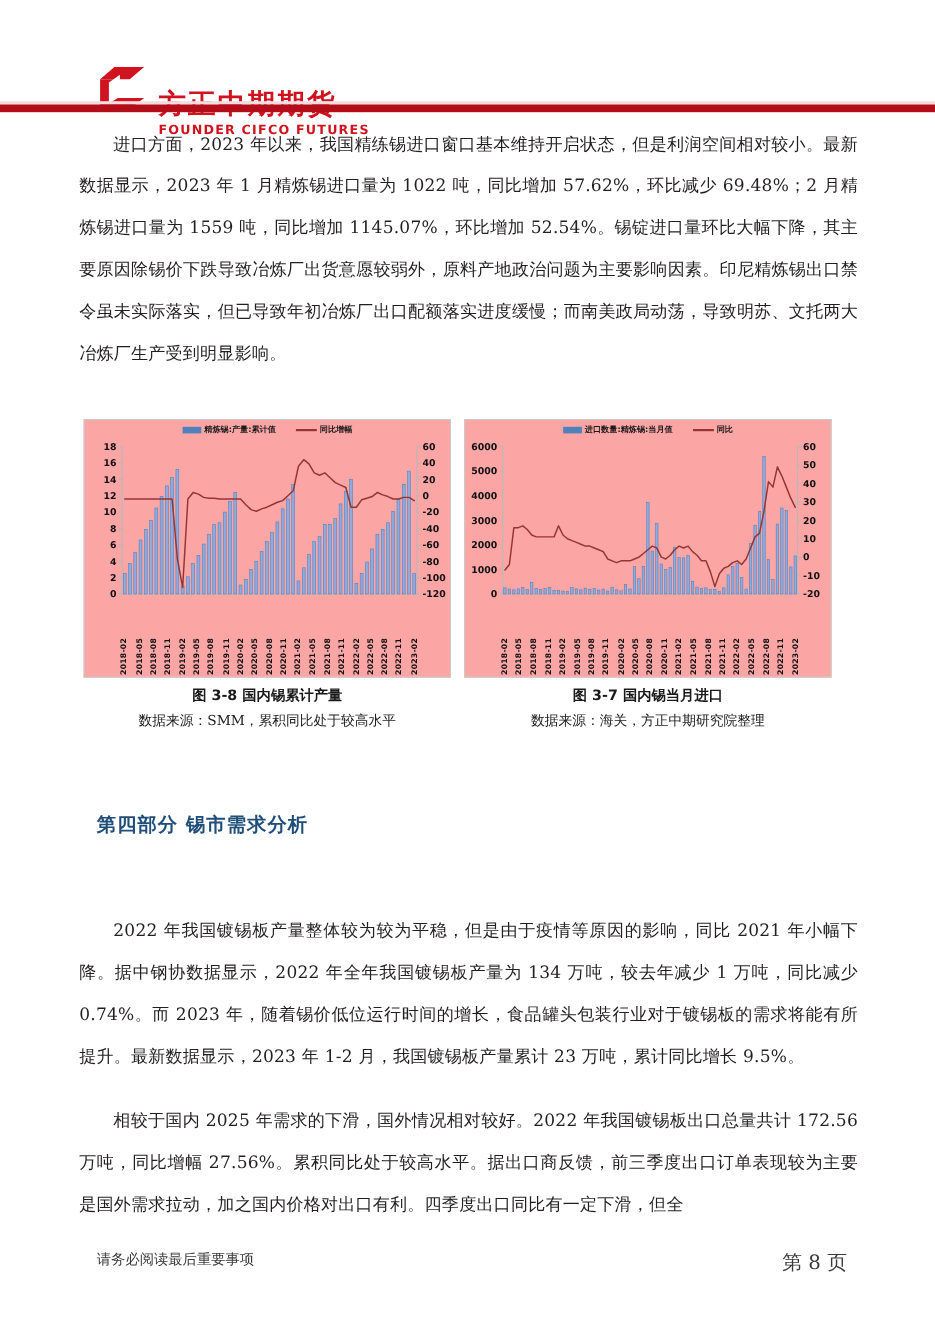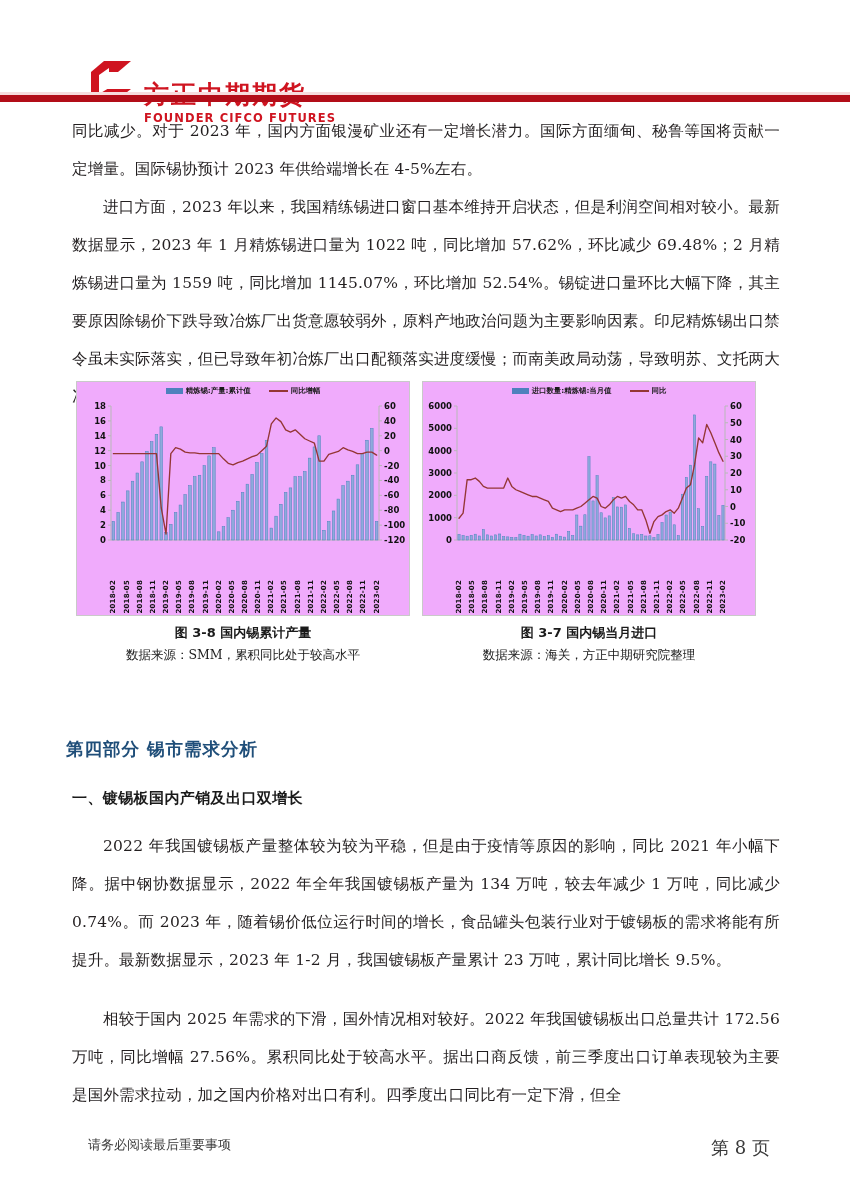--- a/index.html
+++ b/index.html
@@ -38,21 +38,21 @@
     line-height:38px;
     text-align:justify;
     text-justify:inter-ideograph;
     letter-spacing:0.2px;
   }
   p.indent{text-indent:2em;}
 
   
   .charts{position:absolute;left:76px;top:381px;width:700px;height:235px;display:flex;gap:12px;}
   .chart-box{
-    width:334px;height:235px;border:1px solid #c9c9c9;background:#f0abfc;
+    width:334px;height:235px;border:1px solid #c9c9c9;background:#fca5a5;
     position:relative;box-sizing:border-box;
   }
   .chart-legend{
     position:absolute;left:0;top:4px;width:100%;
     display:flex;justify-content:center;align-items:center;gap:18px;
     font-family:"DejaVu Sans","Liberation Sans",sans-serif;
     font-size:7.4px;font-weight:bold;color:#1a1a1a;
   }
   .lg{display:flex;align-items:center;gap:3px;}
   .swatch-bar{width:17px;height:6px;background:#4f81bd;display:inline-block;}
@@ -83,21 +83,21 @@
   .cap-title{
     font-family:"DejaVu Sans","Liberation Sans",sans-serif;
     font-size:13px;font-weight:bold;color:#1a1a1a;line-height:22px;
   }
   .cap-src{
     font-size:12.5px;color:#1a1a1a;line-height:22px;
   }
 
   
   .sec-head{
-    position:absolute;left:66px;top:737px;
+    position:absolute;left:88px;top:737px;
     font-family:"DejaVu Sans","Liberation Sans",sans-serif;
     font-size:17.5px;font-weight:bold;color:#1f4e79;letter-spacing:1px;
   }
   .sub-head{
     position:absolute;left:72px;top:789px;
     font-family:"DejaVu Sans","Liberation Sans",sans-serif;
     font-size:15px;font-weight:bold;color:#1a1a1a;letter-spacing:0.4px;
   }
   .content2{position:absolute;left:72px;top:827px;width:708px;}
   .content3{position:absolute;left:72px;top:1000px;width:708px;}
@@ -129,21 +129,20 @@
       <div class="logo-text">
         <div class="logo-cn">方正中期期货</div>
         <div class="logo-en">FOUNDER CIFCO FUTURES</div>
       </div>
     </div>
     <div class="header-rule-soft"></div>
     <div class="header-rule"></div>
   </div>
 
   <div class="content">
-    <p class="body">同比减少。对于 2023 年，国内方面银漫矿业还有一定增长潜力。国际方面缅甸、秘鲁等国将贡献一定增量。国际锡协预计 2023 年供给端增长在 4-5%左右。</p>
     <p class="body indent">进口方面，2023 年以来，我国精练锡进口窗口基本维持开启状态，但是利润空间相对较小。最新数据显示，2023 年 1 月精炼锡进口量为 1022 吨，同比增加 57.62%，环比减少 69.48%；2 月精炼锡进口量为 1559 吨，同比增加 1145.07%，环比增加 52.54%。锡锭进口量环比大幅下降，其主要原因除锡价下跌导致冶炼厂出货意愿较弱外，原料产地政治问题为主要影响因素。印尼精炼锡出口禁令虽未实际落实，但已导致年初冶炼厂出口配额落实进度缓慢；而南美政局动荡，导致明苏、文托两大冶炼厂生产受到明显影响。</p>
   </div>
 
   <div class="charts">
 
     <div class="chart-box">
       <div class="chart-legend">
         <span class="lg">
           <i class="swatch-bar"></i>
           <span>精炼锡:产量:累计值</span>
@@ -430,21 +429,20 @@
       <div class="cap-title">图 3-8 国内锡累计产量</div>
       <div class="cap-src">数据来源：SMM，累积同比处于较高水平</div>
     </div>
     <div class="cap">
       <div class="cap-title">图 3-7 国内锡当月进口</div>
       <div class="cap-src">数据来源：海关，方正中期研究院整理</div>
     </div>
   </div>
 
   <div class="sec-head">第四部分  锡市需求分析</div>
-  <div class="sub-head">一、镀锡板国内产销及出口双增长</div>
 
   <div class="content2">
     <p class="body indent">2022 年我国镀锡板产量整体较为较为平稳，但是由于疫情等原因的影响，同比 2021 年小幅下降。据中钢协数据显示，2022 年全年我国镀锡板产量为 134 万吨，较去年减少 1 万吨，同比减少 0.74%。而 2023 年，随着锡价低位运行时间的增长，食品罐头包装行业对于镀锡板的需求将能有所提升。最新数据显示，2023 年 1-2 月，我国镀锡板产量累计 23 万吨，累计同比增长 9.5%。</p>
   </div>
   <div class="content3">
     <p class="body indent">相较于国内 2025 年需求的下滑，国外情况相对较好。2022 年我国镀锡板出口总量共计 172.56 万吨，同比增幅 27.56%。累积同比处于较高水平。据出口商反馈，前三季度出口订单表现较为主要是国外需求拉动，加之国内价格对出口有利。四季度出口同比有一定下滑，但全</p>
   </div>
 
   <div class="footer">
     <div class="footer-left">请务必阅读最后重要事项</div>

